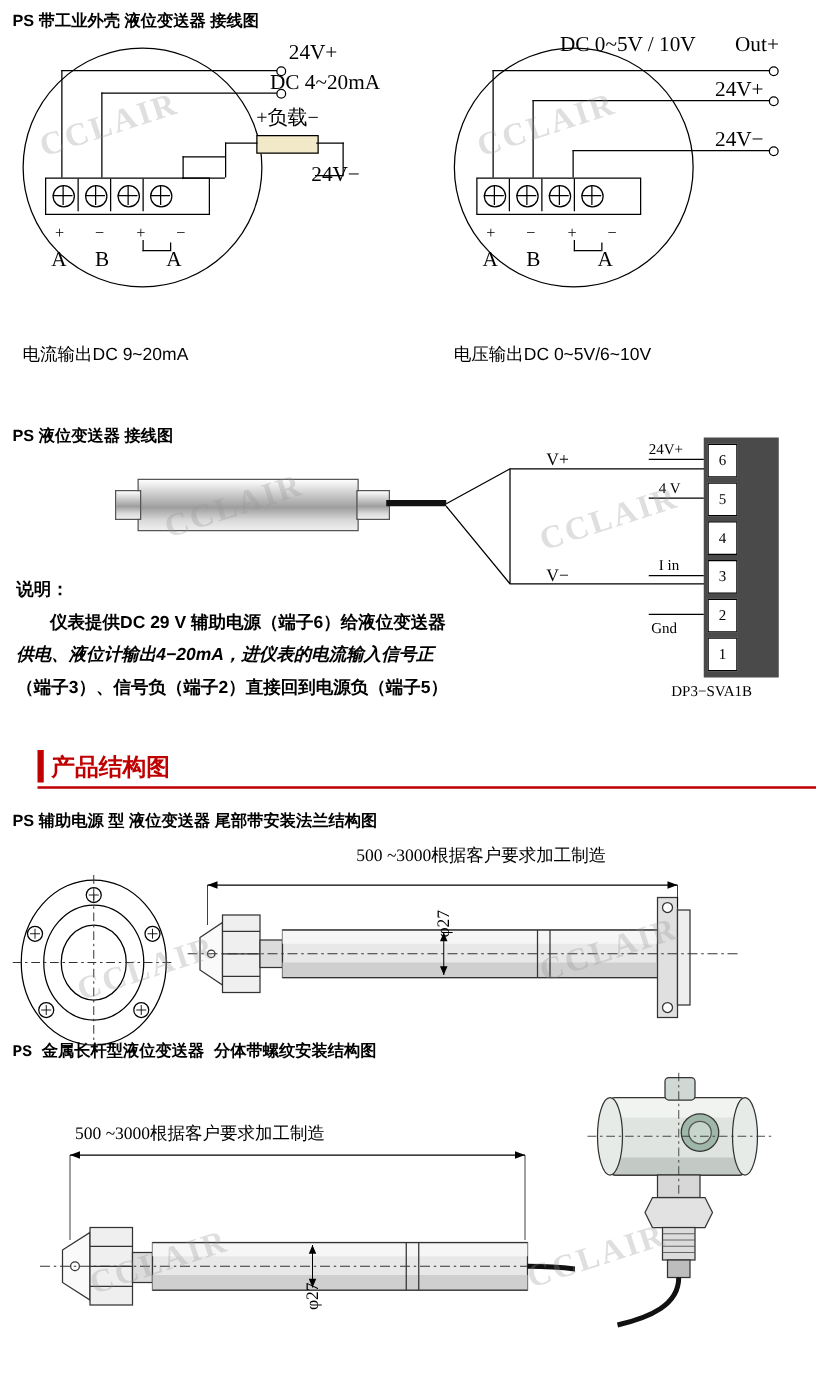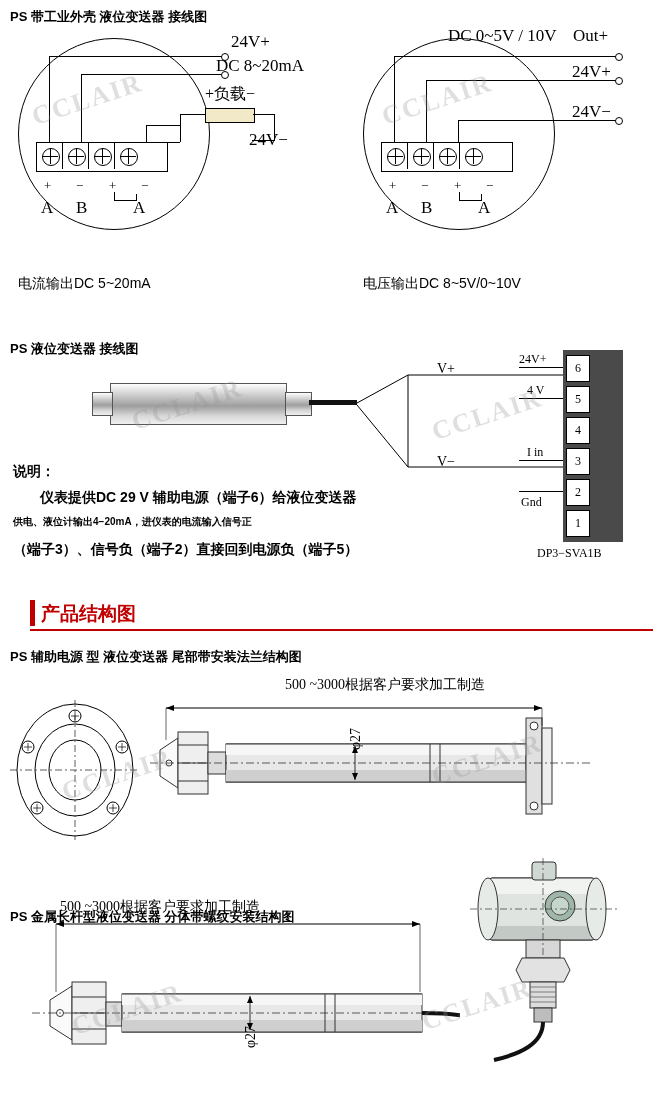--- a/index.html
+++ b/index.html
@@ -108,36 +108,36 @@
 
 <div class="line vline" style="left:49px;top:56px;height:86px;"></div>
 <div class="line hline" style="left:49px;top:56px;width:175px;"></div>
 <div class="line vline" style="left:81px;top:74px;height:68px;"></div>
 <div class="line hline" style="left:81px;top:74px;width:143px;"></div>
 
 <div class="abs" style="left:221px;top:53px;width:6px;height:6px;border:1px solid #000;border-radius:50%;background:#fff;"></div>
 <div class="abs" style="left:221px;top:71px;width:6px;height:6px;border:1px solid #000;border-radius:50%;background:#fff;"></div>
 
 <div class="abs serif" style="left:231px;top:32px;font-size:17px;">24V+</div>
-<div class="abs serif" style="left:216px;top:56px;font-size:17px;">DC 8~20mA</div>
+<div class="abs serif" style="left:216px;top:56px;font-size:17px;">DC 4~20mA</div>
 
 <div class="abs serif" style="left:205px;top:84px;font-size:16px;">+负载−</div>
 <div class="resistor" style="left:205px;top:108px;width:48px;height:13px;"></div>
 <div class="line hline" style="left:180px;top:114px;width:26px;"></div>
 <div class="line hline" style="left:253px;top:114px;width:22px;"></div>
 <div class="line vline" style="left:180px;top:114px;height:28px;"></div>
 <div class="line vline" style="left:146px;top:142px;height:1px;"></div>
 <div class="line hline" style="left:146px;top:142px;width:34px;"></div>
 <div class="line vline" style="left:146px;top:125px;height:18px;"></div>
 <div class="line hline" style="left:146px;top:125px;width:34px;"></div>
 <div class="line vline" style="left:274px;top:114px;height:26px;"></div>
 <div class="line hline" style="left:252px;top:140px;width:23px;"></div>
 <div class="abs serif" style="left:249px;top:130px;font-size:17px;">24V−</div>
 
-<div class="abs lbl" style="left:18px;top:275px;font-size:14px;">电流输出DC 5~20mA</div>
+<div class="abs lbl" style="left:18px;top:275px;font-size:14px;">电流输出DC 9~20mA</div>
 
 <div class="circ" style="left:363px;top:38px;width:190px;height:190px;"></div>
 
 <div class="strip" style="left:381px;top:142px;width:130px;height:28px;">
   <div class="tcell">
       <div class="circo"></div>
       <div class="ch"></div>
       <div class="cv"></div>
     </div>
   <div class="tcell">
@@ -174,25 +174,25 @@
 <div class="line vline" style="left:426px;top:80px;height:62px;"></div>
 <div class="line hline" style="left:426px;top:80px;width:192px;"></div>
 <div class="line vline" style="left:458px;top:120px;height:22px;"></div>
 <div class="line hline" style="left:458px;top:120px;width:160px;"></div>
 
 <div class="abs" style="left:615px;top:53px;width:6px;height:6px;border:1px solid #000;border-radius:50%;background:#fff;"></div>
 <div class="abs" style="left:615px;top:77px;width:6px;height:6px;border:1px solid #000;border-radius:50%;background:#fff;"></div>
 <div class="abs" style="left:615px;top:117px;width:6px;height:6px;border:1px solid #000;border-radius:50%;background:#fff;"></div>
 
 <div class="abs serif" style="left:403px;top:26px;font-size:17px;margin-left:45px;">DC 0~5V / 10V</div>
-<div class="abs serif" style="left:573px;top:26px;font-size:17px;">Out+</div>
+<div class="abs serif" style="left:588px;top:26px;font-size:17px;">Out+</div>
 <div class="abs serif" style="left:572px;top:62px;font-size:17px;">24V+</div>
 <div class="abs serif" style="left:572px;top:102px;font-size:17px;">24V−</div>
 
-<div class="abs lbl" style="left:363px;top:275px;font-size:14px;">电压输出DC 8~5V/0~10V</div>
+<div class="abs lbl" style="left:363px;top:275px;font-size:14px;">电压输出DC 0~5V/6~10V</div>
 
 <div class="abs ttl" style="left:10px;top:340px;">PS 液位变送器  接线图</div>
 
 <div class="grad-body" style="left:110px;top:383px;width:175px;height:40px;"></div>
 <div class="grad-body" style="left:92px;top:392px;width:19px;height:22px;"></div>
 <div class="grad-body" style="left:285px;top:392px;width:25px;height:22px;"></div>
 <div class="cable" style="left:309px;top:400px;width:48px;height:5px;"></div>
 
 <svg class="abs" style="left:350px;top:355px;width:230px;height:120px;" viewBox="0 0 230 120">
   <polyline points="7,48 58,20 230,20" fill="none" stroke="#000" stroke-width="1"></polyline>
@@ -216,21 +216,21 @@
 <div class="abs serif" style="left:521px;top:476px;font-size:12px;margin-top:19px;">Gnd</div>
 <div class="line hline" style="left:519px;top:398px;width:44px;"></div>
 <div class="line hline" style="left:519px;top:460px;width:44px;"></div>
 <div class="line hline" style="left:519px;top:491px;width:44px;"></div>
 <div class="line hline" style="left:519px;top:367px;width:44px;"></div>
 
 <div class="abs serif" style="left:537px;top:546px;font-size:12px;">DP3−SVA1B</div>
 
 <div class="abs ttl" style="left:13px;top:463px;font-size:14px;">说明：</div>
 <div class="abs ttl" style="left:40px;top:489px;font-size:14px;">仪表提供DC 29 V 辅助电源（端子6）给液位变送器</div>
-<div class="abs ttl" style="left:13px;top:515px;font-size:10px;">供电、液位计输出4−20mA，进仪表的电流输入信号正</div>
+<div class="abs ttl" style="left:13px;top:515px;font-size:14px;font-style:italic;">供电、液位计输出4−20mA，进仪表的电流输入信号正</div>
 <div class="abs ttl" style="left:13px;top:541px;font-size:14px;">（端子3）、信号负（端子2）直接回到电源负（端子5）</div>
 
 <div class="secbar" style="left:10px;top:600px;width:633px;height:34px;">
   <div class="bar"></div>
   <div class="txt">产品结构图</div>
   <div class="rule" style="width:633px;"></div>
 </div>
 
 <div class="abs ttl" style="left:10px;top:648px;">PS 辅助电源 型  液位变送器  尾部带安装法兰结构图</div>
 
@@ -295,21 +295,21 @@
   <line x1="16" y1="8" x2="16" y2="40" stroke="#000" stroke-width=".6"></line>
   <line x1="392" y1="8" x2="392" y2="26" stroke="#000" stroke-width=".6"></line>
 
   <line x1="205" y1="46" x2="205" y2="80" stroke="#000" stroke-width=".8"></line>
   <polygon points="205,46 202,53 208,53" fill="#000"></polygon>
   <polygon points="205,80 202,73 208,73" fill="#000"></polygon>
 </svg>
 <div class="abs serif" style="left:285px;top:676px;font-size:14px;">500 ~3000根据客户要求加工制造</div>
 <div class="abs serif" style="left:348px;top:750px;font-size:14px;transform:rotate(-90deg);transform-origin:left top;">φ27</div>
 
-<div class="abs ttl" style="left:10px;top:908px;">PS 金属长杆型液位变送器  分体带螺纹安装结构图</div>
+<div class="abs ttl" style="left:10px;top:832px;font-family:Liberation Mono, monospace;">PS 金属长杆型液位变送器  分体带螺纹安装结构图</div>
 
 <svg class="abs" style="left:20px;top:900px;width:440px;height:190px;" viewBox="0 0 440 190">
 
   <polygon points="30,100 52,86 52,140 30,126" fill="#fafafa" stroke="#333" stroke-width="1"></polygon>
   <circle cx="40" cy="113" r="3.5" fill="#fff" stroke="#333"></circle>
 
   <rect x="52" y="82" width="34" height="62" fill="#efefef" stroke="#333"></rect>
   <line x1="52" y1="97" x2="86" y2="97" stroke="#333"></line>
   <line x1="52" y1="113" x2="86" y2="113" stroke="#333"></line>
   <line x1="52" y1="129" x2="86" y2="129" stroke="#333"></line>

